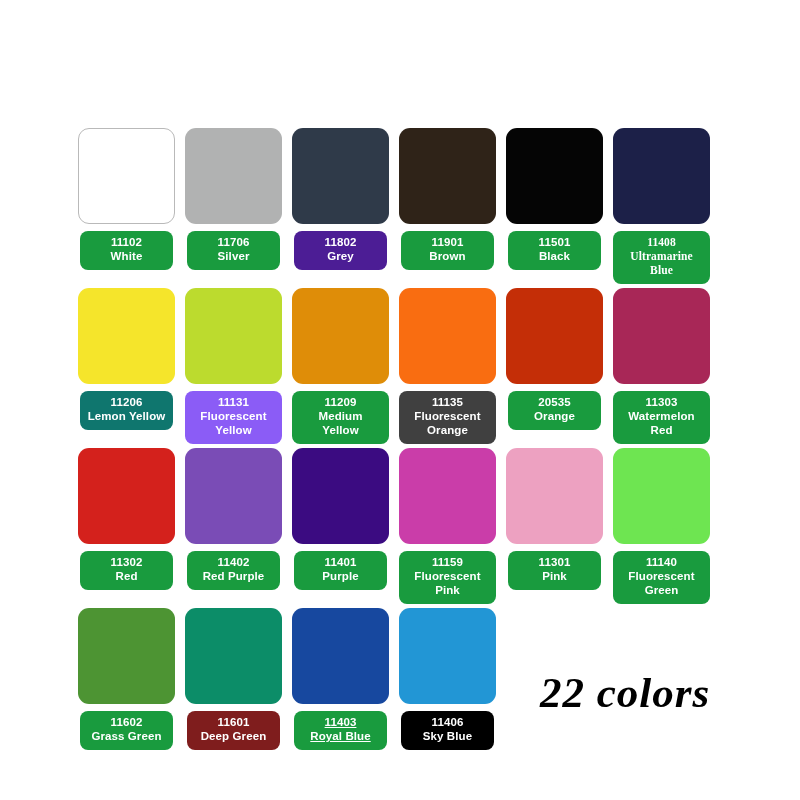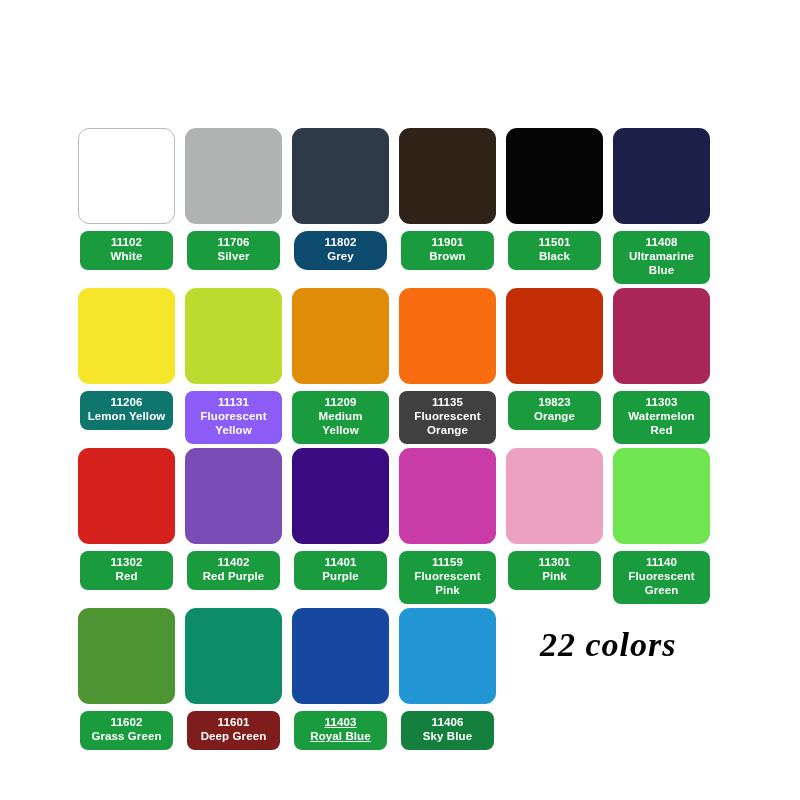--- a/index.html
+++ b/index.html
@@ -70,25 +70,25 @@
     line-height: 14px;
     letter-spacing: 0.1px;
   }
 
   .badge-code { display: block; white-space: nowrap; }
   .badge-name { display: block; }
 
   .colors-caption {
     position: absolute;
     left: 540px;
-    top: 626px;
+    top: 668px;
     font-family: "Liberation Serif", "DejaVu Serif", serif;
     font-style: italic;
     font-weight: bold;
-    font-size: 34px;
+    font-size: 43px;
     color: #000000;
     letter-spacing: 1px;
     white-space: nowrap;
   }
 </style>
 </head>
 <body style="background: rgb(255, 255, 255);">
 
 <div id="chart-root">
   <div class="swatch-grid">
@@ -102,42 +102,42 @@
         </div>
         <div class="swatch-cell">
           <div class="swatch-chip" style="background: rgb(177, 178, 178);"></div>
           <div class="swatch-badge" style="background: rgb(25, 155, 62); color: rgb(255, 255, 255);">
             <span class="badge-code">11706</span>
             <span class="badge-name">Silver</span>
           </div>
         </div>
         <div class="swatch-cell">
           <div class="swatch-chip" style="background: rgb(47, 58, 73);"></div>
-          <div class="swatch-badge" style="background: #0c4a6e; color: rgb(255, 255, 255); border-radius: 14px;">
+          <div class="swatch-badge" style="background: #4c1d95; color: rgb(255, 255, 255);">
             <span class="badge-code">11802</span>
             <span class="badge-name">Grey</span>
           </div>
         </div>
         <div class="swatch-cell">
           <div class="swatch-chip" style="background: rgb(47, 35, 24);"></div>
           <div class="swatch-badge" style="background: rgb(25, 155, 62); color: rgb(255, 255, 255);">
             <span class="badge-code">11901</span>
             <span class="badge-name">Brown</span>
           </div>
         </div>
         <div class="swatch-cell">
           <div class="swatch-chip" style="background: rgb(5, 5, 5);"></div>
           <div class="swatch-badge" style="background: rgb(25, 155, 62); color: rgb(255, 255, 255);">
             <span class="badge-code">11501</span>
             <span class="badge-name">Black</span>
           </div>
         </div>
         <div class="swatch-cell">
           <div class="swatch-chip" style="background: rgb(28, 32, 72);"></div>
-          <div class="swatch-badge" style="background: rgb(25, 155, 62); color: rgb(255, 255, 255);">
+          <div class="swatch-badge" style="background: rgb(25, 155, 62); color: rgb(255, 255, 255); font-family: Liberation Serif, serif;">
             <span class="badge-code">11408</span>
             <span class="badge-name">Ultramarine Blue</span>
           </div>
         </div>
       </div>
       <div class="swatch-row">
         <div class="swatch-cell">
           <div class="swatch-chip" style="background: rgb(245, 229, 43);"></div>
           <div class="swatch-badge" style="background: #0f766e; color: rgb(255, 255, 255);">
             <span class="badge-code">11206</span>
@@ -161,21 +161,21 @@
         <div class="swatch-cell">
           <div class="swatch-chip" style="background: rgb(249, 109, 17);"></div>
           <div class="swatch-badge" style="background: #404040; color: rgb(255, 255, 255);">
             <span class="badge-code">11135</span>
             <span class="badge-name">Fluorescent Orange</span>
           </div>
         </div>
         <div class="swatch-cell">
           <div class="swatch-chip" style="background: rgb(196, 46, 7);"></div>
           <div class="swatch-badge" style="background: rgb(25, 155, 62); color: rgb(255, 255, 255);">
-            <span class="badge-code">19823</span>
+            <span class="badge-code">20535</span>
             <span class="badge-name">Orange</span>
           </div>
         </div>
         <div class="swatch-cell">
           <div class="swatch-chip" style="background: rgb(168, 39, 87);"></div>
           <div class="swatch-badge" style="background: rgb(25, 155, 62); color: rgb(255, 255, 255);">
             <span class="badge-code">11303</span>
             <span class="badge-name">Watermelon Red</span>
           </div>
         </div>
@@ -241,21 +241,21 @@
         </div>
         <div class="swatch-cell">
           <div class="swatch-chip" style="background: rgb(23, 72, 159);"></div>
           <div class="swatch-badge" style="background: rgb(25, 155, 62); color: rgb(255, 255, 255); text-decoration: underline;">
             <span class="badge-code">11403</span>
             <span class="badge-name">Royal Blue</span>
           </div>
         </div>
         <div class="swatch-cell">
           <div class="swatch-chip" style="background: rgb(34, 150, 213);"></div>
-          <div class="swatch-badge" style="background: #15803d; color: rgb(255, 255, 255);">
+          <div class="swatch-badge" style="background: #000000; color: rgb(255, 255, 255);">
             <span class="badge-code">11406</span>
             <span class="badge-name">Sky Blue</span>
           </div>
         </div>
       </div>
     </div>
   <div class="colors-caption">22 colors</div>
 </div>
 
 </body></html>

